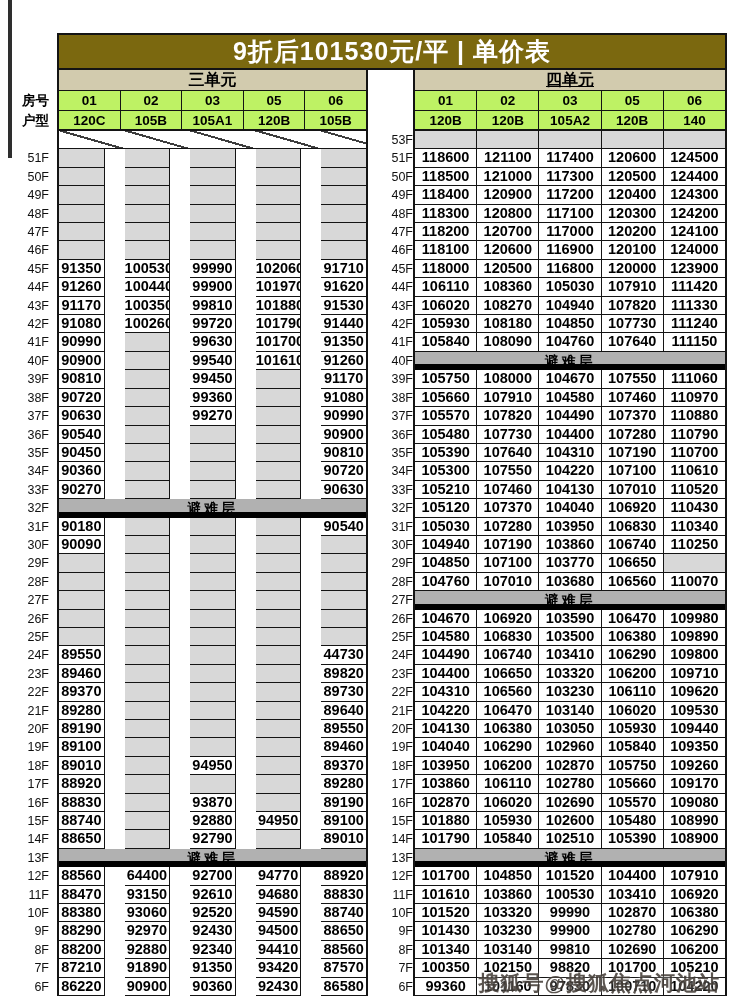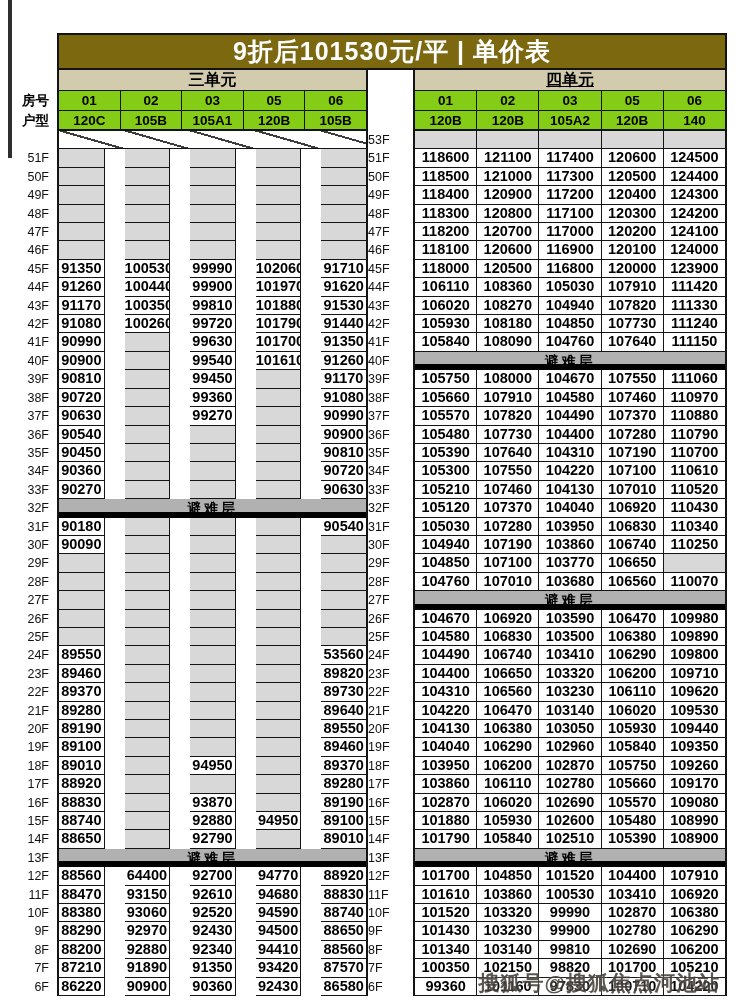--- a/index.html
+++ b/index.html
@@ -14,28 +14,28 @@
   .sp-l{width:57px;box-sizing:border-box;}
   .sp-g{width:45px;box-sizing:border-box;}
   .axlab{width:57px;box-sizing:border-box;text-align:right;padding-right:8px;
          font-weight:bold;font-size:13.5px;line-height:20px;}
   .uband{width:311px;box-sizing:border-box;border-left:2px solid #141414;border-right:2px solid #141414;
          border-bottom:1px solid #141414;background:#d2cbae;text-align:center;font-weight:bold;
          font-size:16px;line-height:20px;height:21px;}
   .uband.r{width:314px;text-decoration:underline;}
   .harea{width:311px;box-sizing:border-box;display:flex;border-left:2px solid #141414;border-right:2px solid #141414;height:20px;}
   .harea.r{width:314px;}
-  .hcell{flex:1 1 0;background:#84cc16;border-right:1px solid #141414;border-bottom:1px solid #141414;
+  .hcell{flex:1 1 0;background:#bef264;border-right:1px solid #141414;border-bottom:1px solid #141414;
          text-align:center;font-weight:bold;font-size:13.5px;line-height:19px;box-sizing:border-box;overflow:hidden;}
   .hcell:last-child{border-right:none;}
   .types .hcell{border-bottom:2px solid #141414;}
   .trow{display:flex;height:18.42px;}
   .flab{font-size:12.5px;line-height:18.4px;color:#111;box-sizing:border-box;overflow:hidden;}
   .llab{width:57px;text-align:right;padding-right:8px;}
-  .glab{width:45px;text-align:left;}
+  .glab{width:45px;text-align:right;}
   .area{display:flex;box-sizing:border-box;border-left:2px solid #141414;border-right:2px solid #141414;}
   .larea{width:311px;gap:20px;}
   .rarea{width:314px;}
   .cell{flex:1 1 0;border-right:1px solid #141414;border-bottom:1px solid #141414;box-sizing:border-box;
         text-align:center;font-weight:bold;font-size:14.5px;line-height:17.8px;background:#fff;overflow:hidden;}
   .cell:last-child{border-right:none;}
   .cell.empty{background:#d8d8d8;}
   .refuge{flex:1 1 0;box-sizing:border-box;background:#b1b1b1;border-bottom:6px solid #000000;
           text-align:center;font-weight:bold;font-size:14px;line-height:18px;letter-spacing:3px;}
   .hatch{flex:1 1 0;box-sizing:border-box;border-bottom:1px solid #141414;background:#fff;
@@ -588,21 +588,21 @@
           <div class="cell">109890</div>
         </div>
       </div>
       <div class="trow">
         <div class="flab llab">24F</div>
         <div class="area larea">
           <div class="cell">89550</div>
           <div class="cell empty"></div>
           <div class="cell empty"></div>
           <div class="cell empty"></div>
-          <div class="cell">53560</div>
+          <div class="cell">44730</div>
         </div>
         <div class="flab glab">24F</div>
         <div class="area rarea">
           <div class="cell">104490</div>
           <div class="cell">106740</div>
           <div class="cell">103410</div>
           <div class="cell">106290</div>
           <div class="cell">109800</div>
         </div>
       </div>

